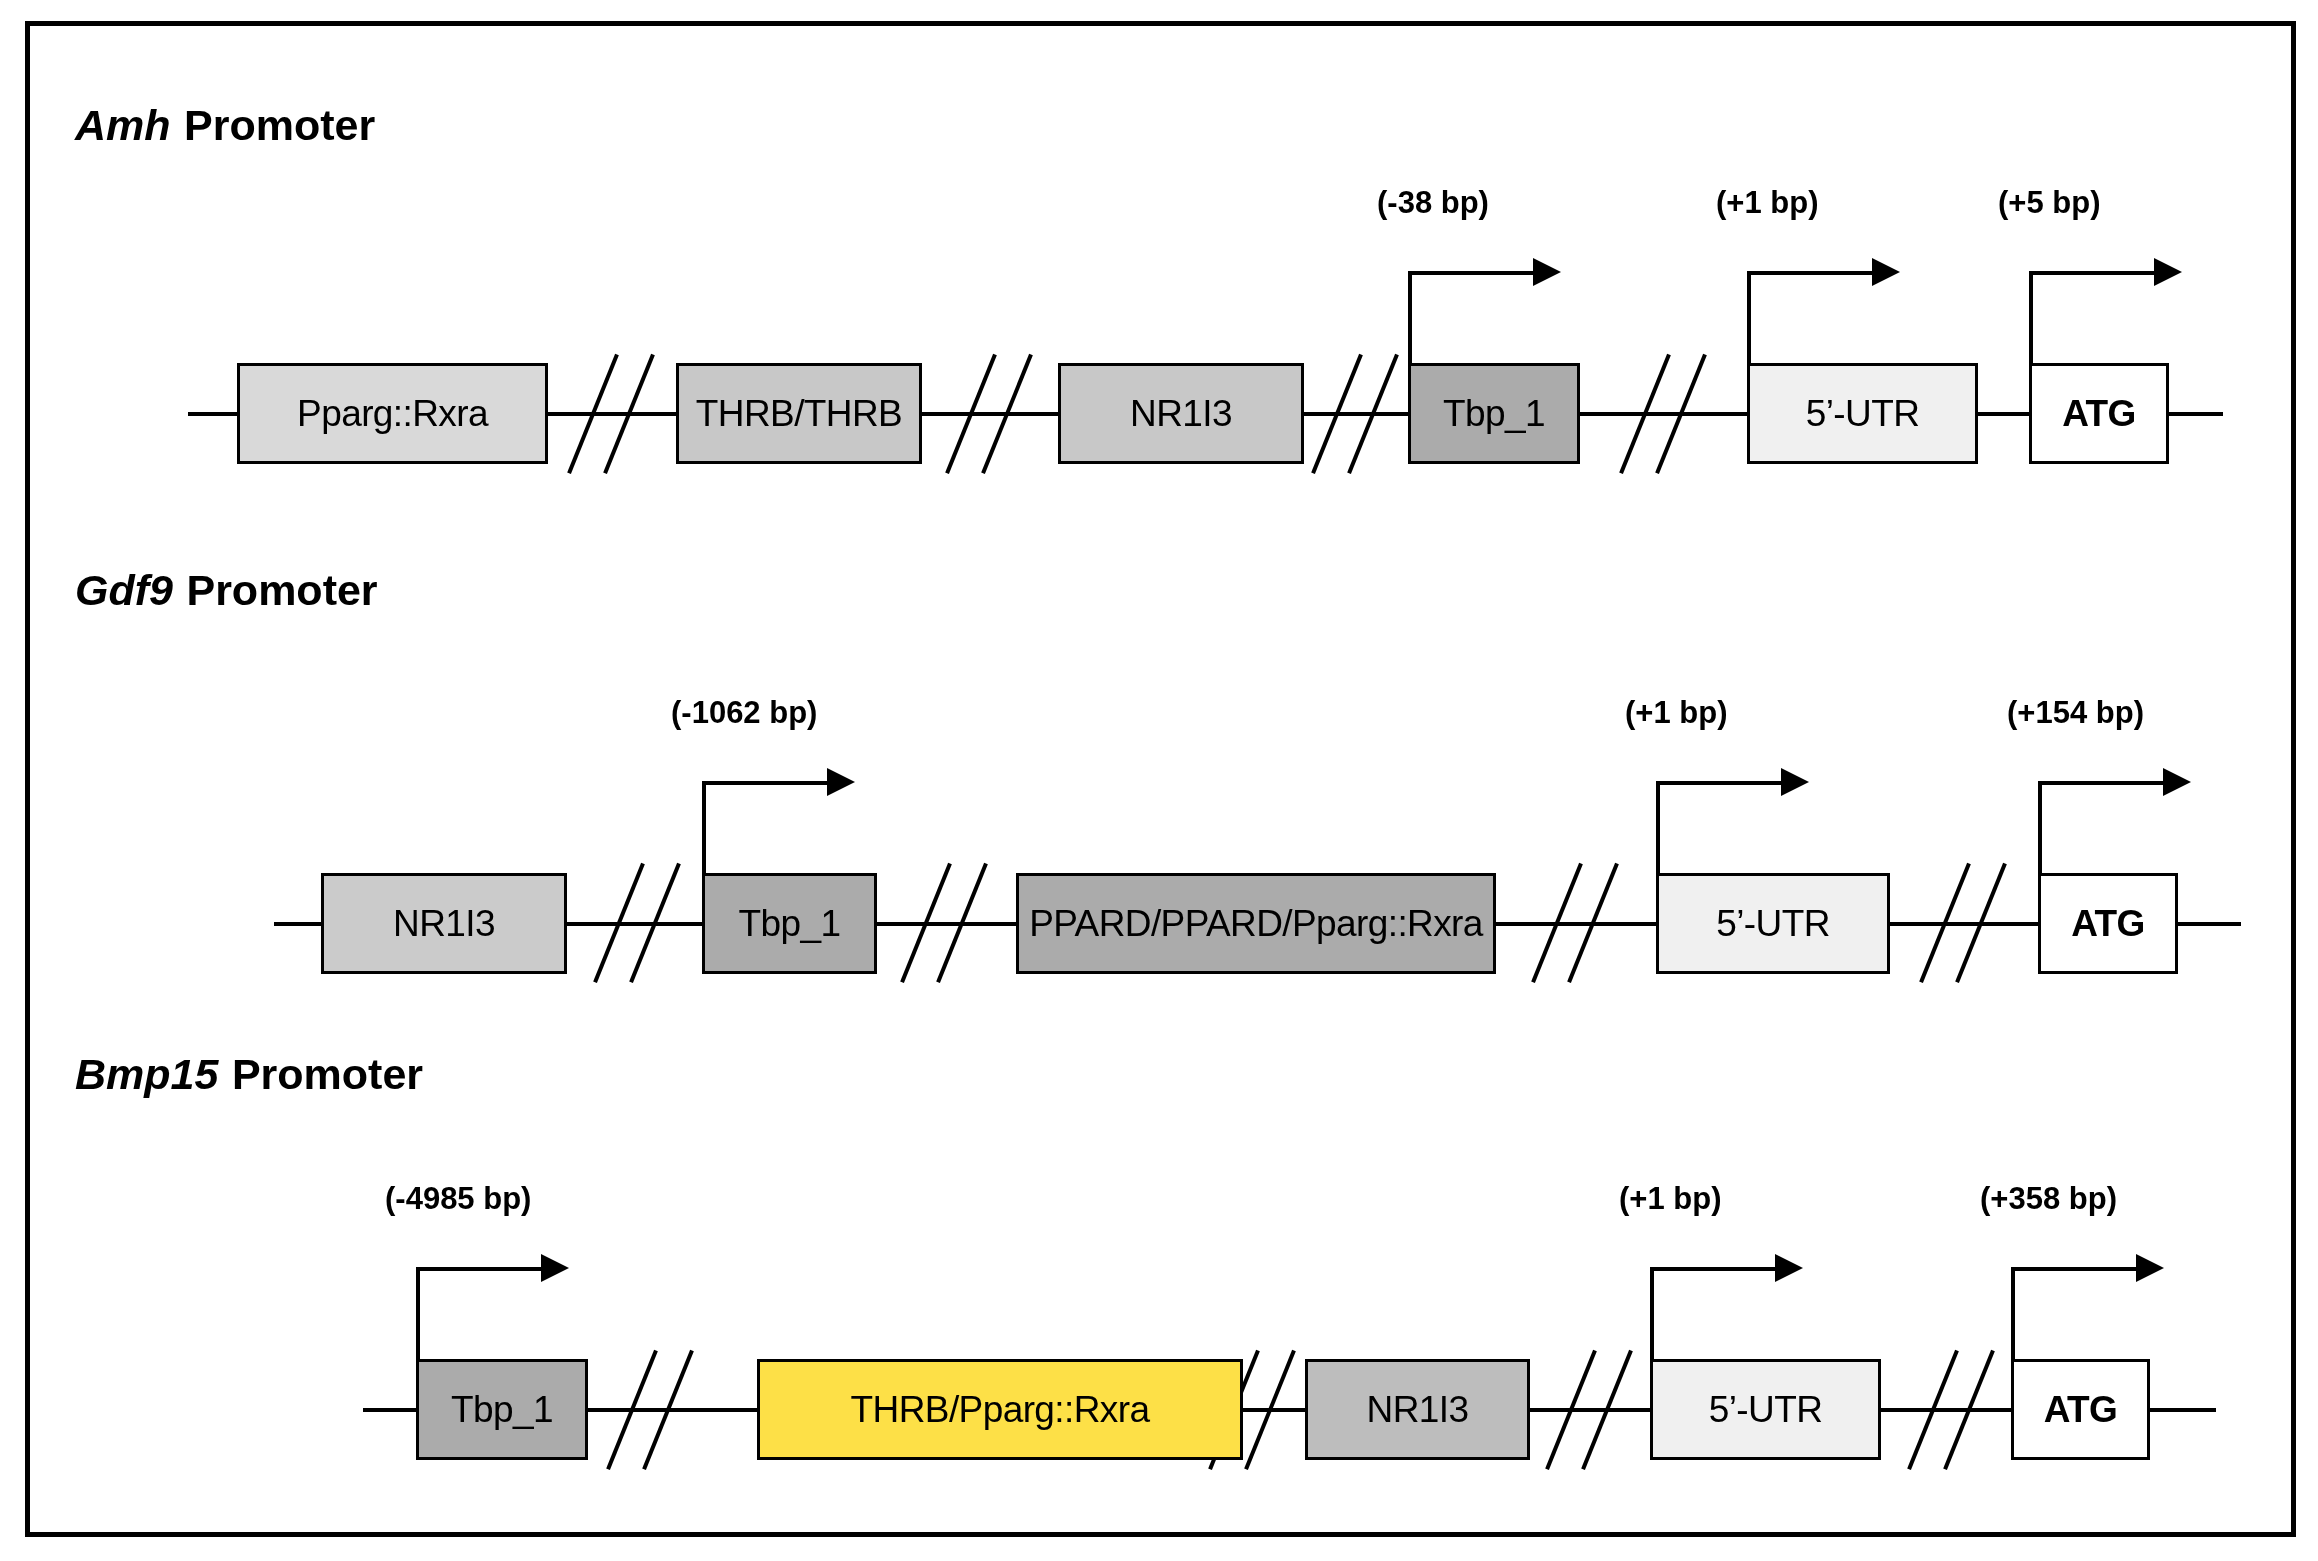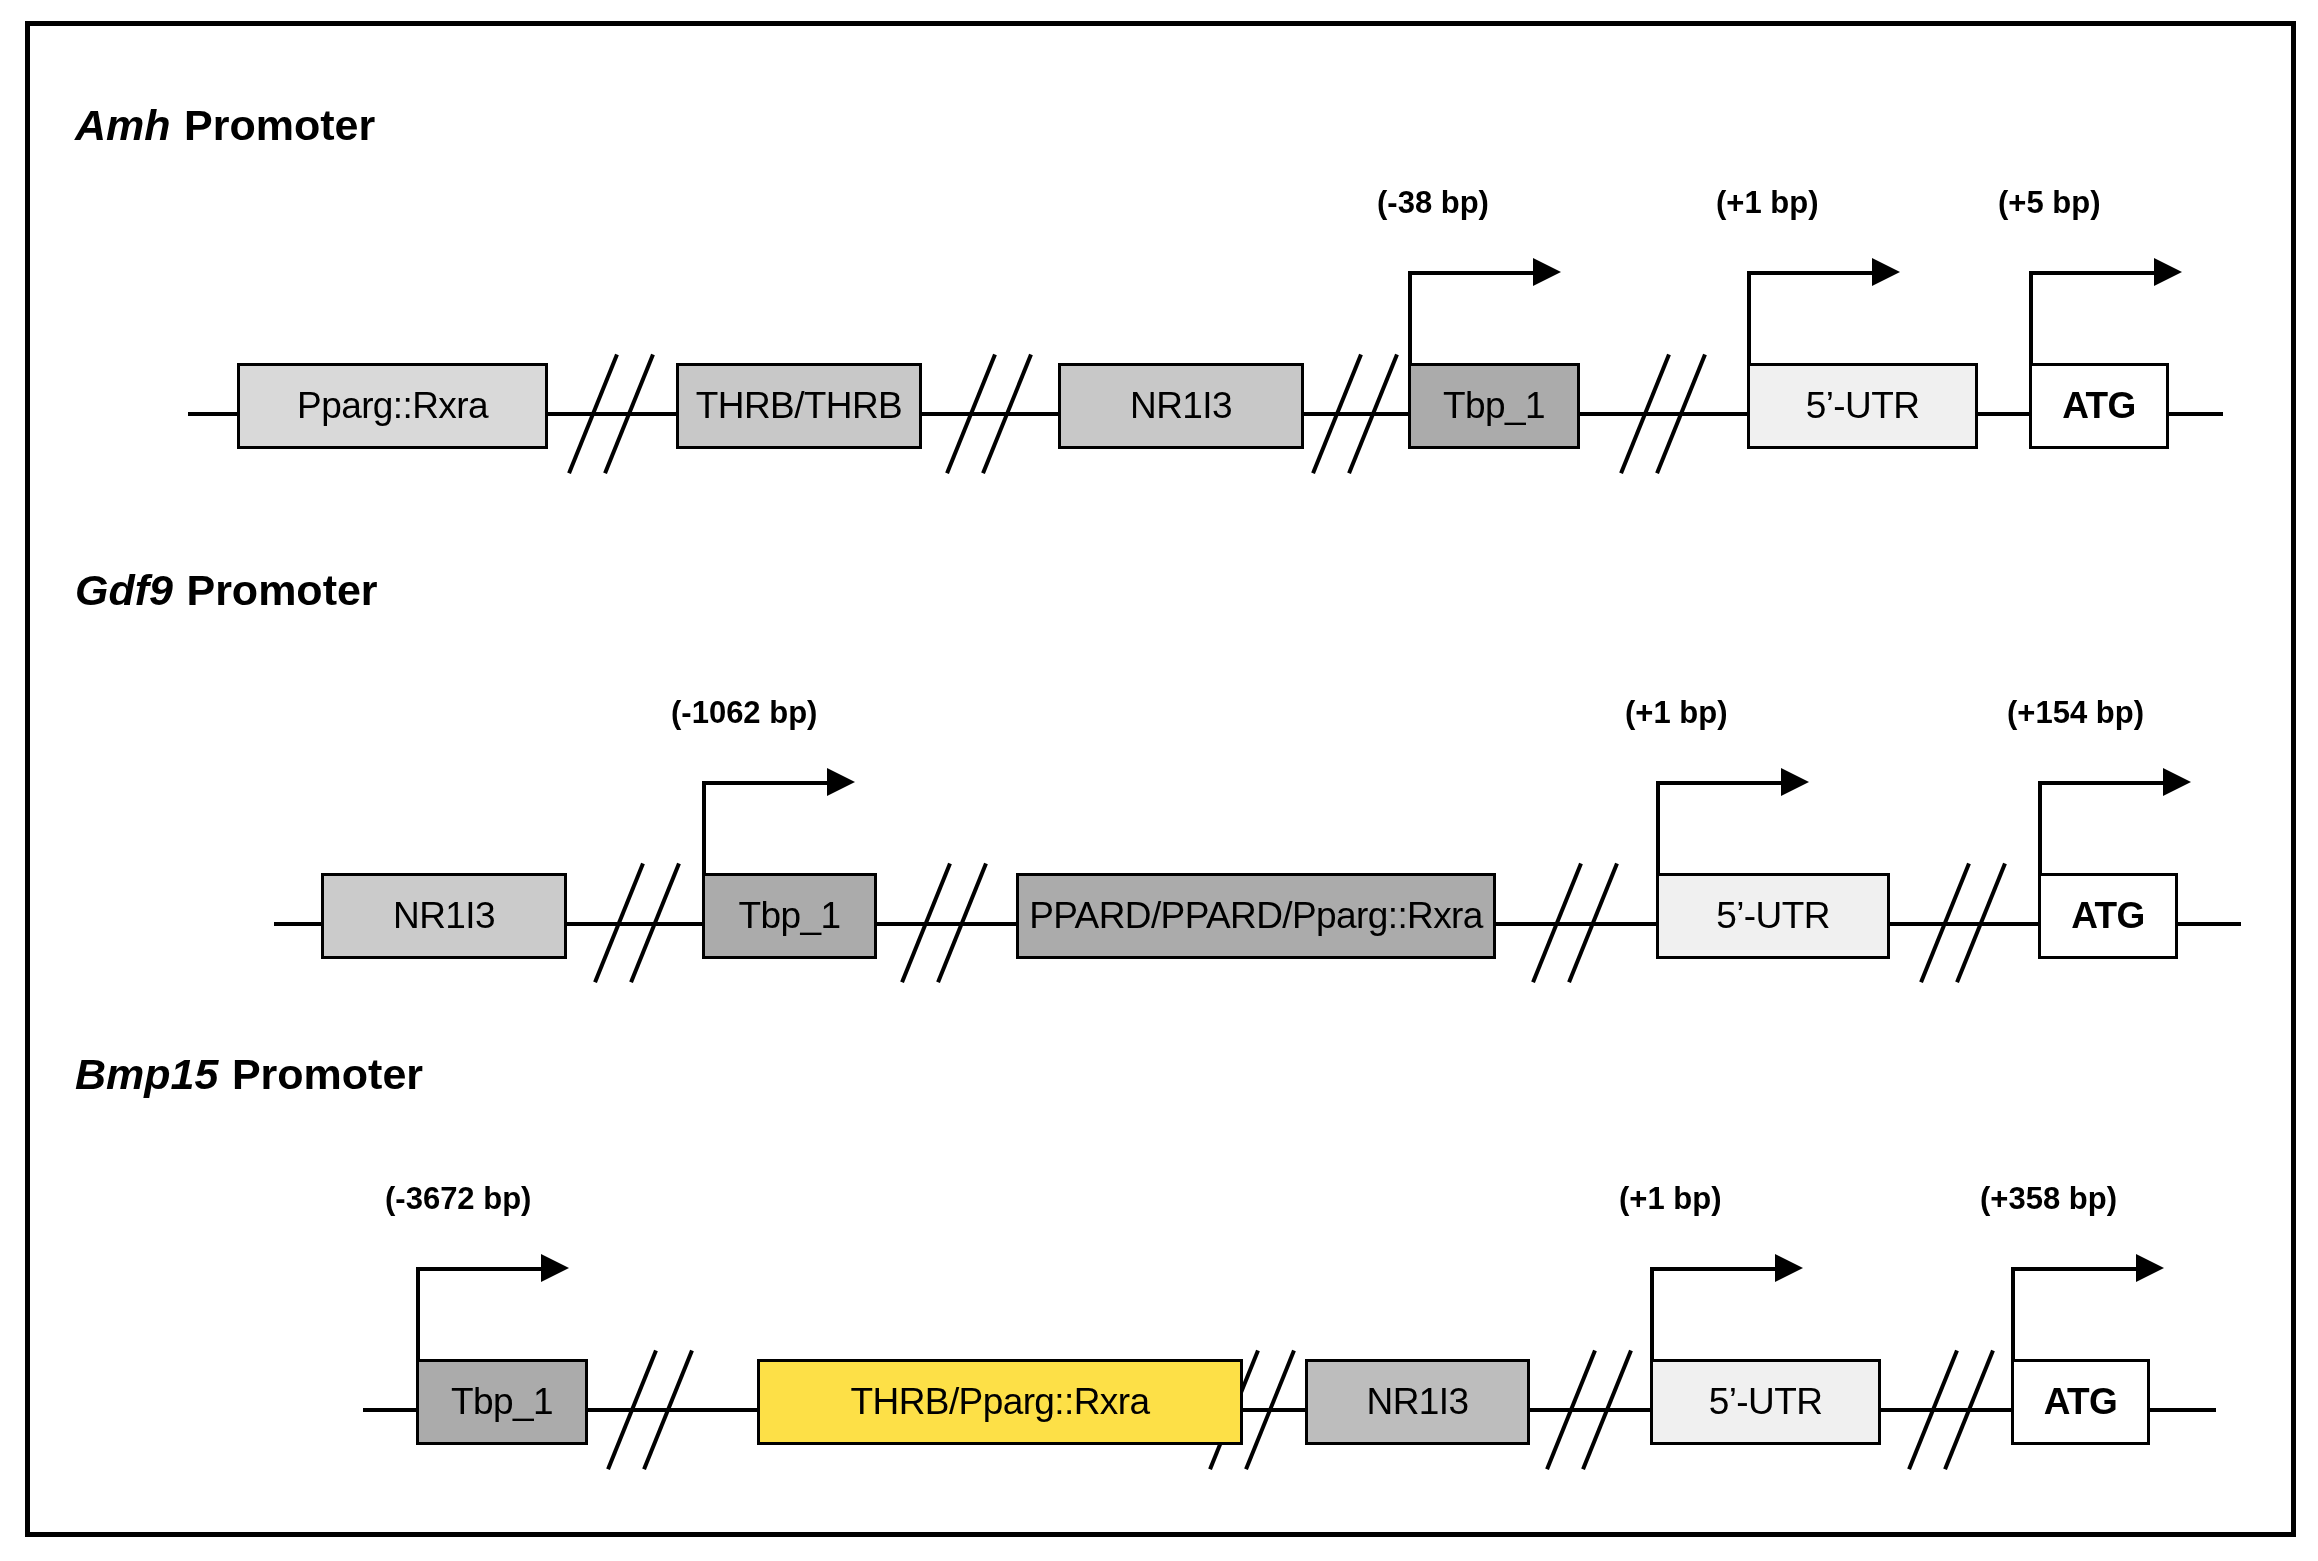--- a/index.html
+++ b/index.html
@@ -29,21 +29,21 @@
     white-space: nowrap;
   }
   .title em { font-style: italic; margin-right: 13.5px; }
   .dna-line {
     position: absolute;
     height: 4.3px;
     background: #000000;
   }
   .site-box {
     position: absolute;
-    height: 86px;
+    height: 101px;
     box-sizing: border-box;
     border: 3.7px solid #000000;
     display: flex;
     align-items: center;
     justify-content: center;
     font-size: 37px;
     letter-spacing: -0.6px;
     white-space: nowrap;
     z-index: 2;
   }
@@ -201,21 +201,21 @@
         <i></i>
       </div>
     <div class="site-box" style="left: 1650px; top: 1359px; width: 231px; background-color: rgb(240, 240, 240);">5’-UTR</div>
     <div class="slashes" style="left:1914px; top:1346px;">
         <i></i>
         <i></i>
       </div>
     <div class="site-box bold-label" style="left: 2011px; top: 1359px; width: 139px; background-color: rgb(255, 255, 255);">ATG</div>
 
     <div class="tss" style="left:416px; top:1267px;">
-      <div class="tss-label">(-3672 bp)</div>
+      <div class="tss-label">(-4985 bp)</div>
       <div class="riser"></div>
       <div class="arm"></div>
       <div class="head"></div>
     </div>
     <div class="tss" style="left:1650px; top:1267px;">
       <div class="tss-label">(+1 bp)</div>
       <div class="riser"></div>
       <div class="arm"></div>
       <div class="head"></div>
     </div>

